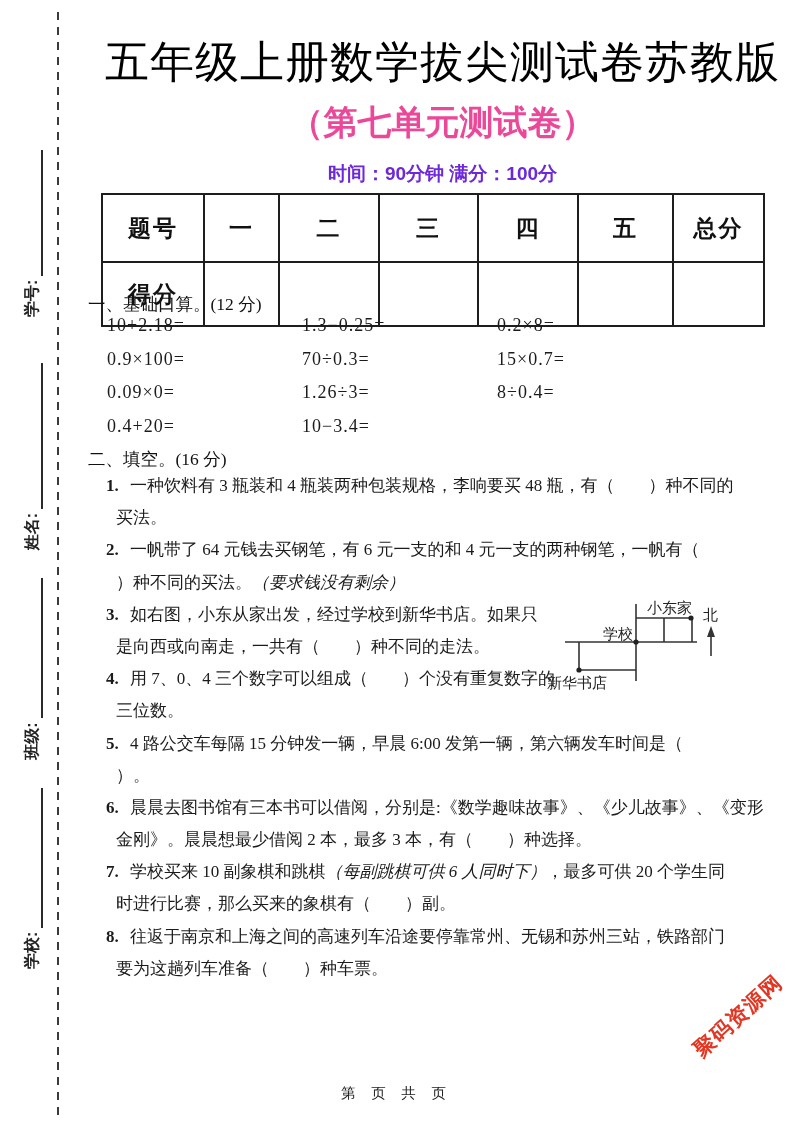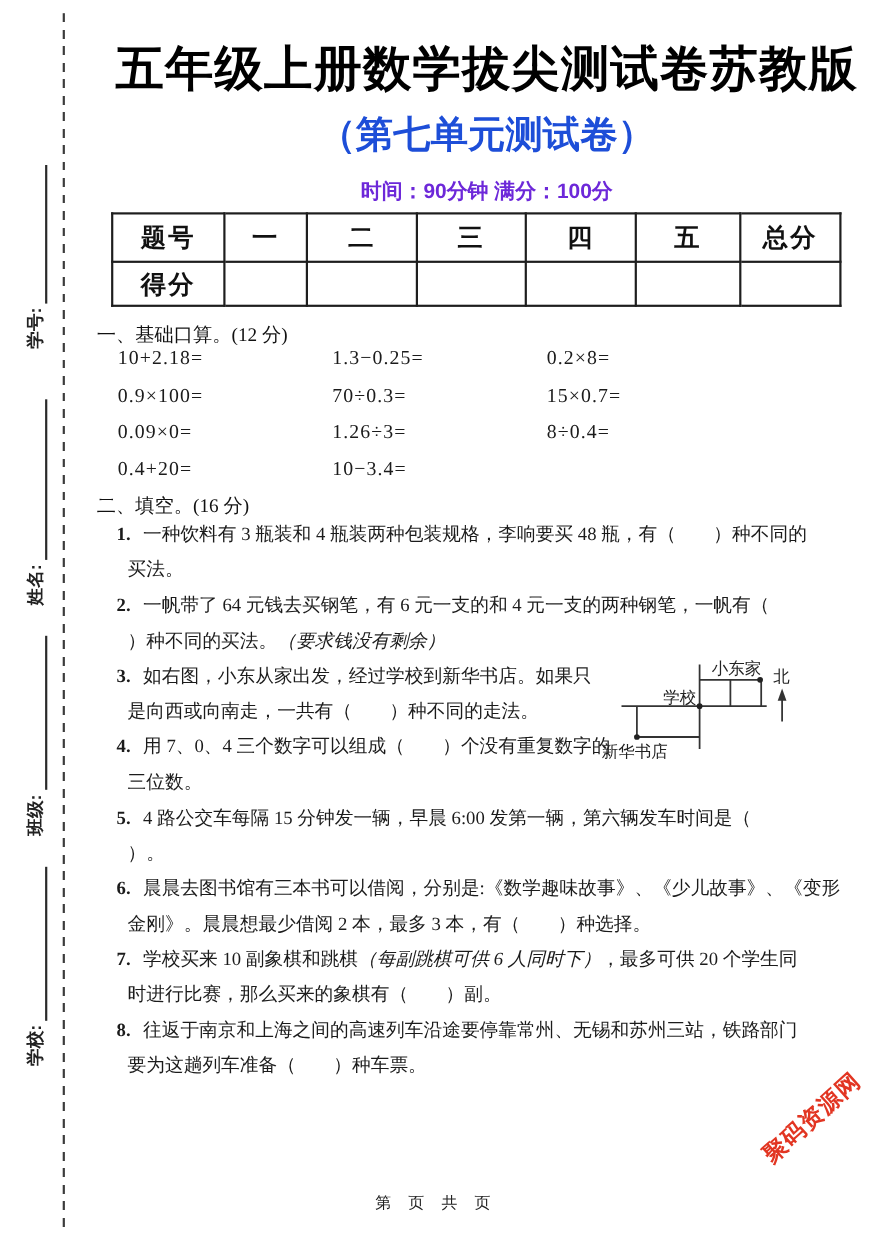--- a/index.html
+++ b/index.html
@@ -15,32 +15,32 @@
     padding-left:6px;box-sizing:border-box;}
   .bfield{display:flex;align-items:center;}
   .blabel{margin-right:4px;white-space:nowrap;}
   .bline{width:140px;height:20px;border-bottom:2px solid #2a2a2a;margin-right:28px;}
   .bfield:nth-child(3) .bline{width:146px;margin-right:46px;}
   .bfield:nth-child(4) .bline{width:126px;margin-right:0;}
 
   
   .hdr{position:absolute;left:100px;top:0;width:685px;}
   .title{position:absolute;left:0;top:33px;width:685px;text-align:center;
-    font-family:"Liberation Sans",sans-serif;font-weight:bold;font-size:44px;
+    font-family:"Liberation Sans",sans-serif;font-weight:normal;font-size:44px;
     letter-spacing:1px;color:#000;white-space:nowrap;}
   .subtitle{position:absolute;left:0;top:100px;width:685px;text-align:center;
-    font-family:"Liberation Sans",sans-serif;font-weight:bold;font-size:34px;color:#1d4ed8;white-space:nowrap;}
+    font-family:"Liberation Sans",sans-serif;font-weight:bold;font-size:34px;color:#ec4899;white-space:nowrap;}
   .time-info{position:absolute;left:0;top:161px;width:685px;text-align:center;
     font-family:"Liberation Sans",sans-serif;font-weight:bold;font-size:19px;color:#6d28d9;}
 
   
   .score-table{position:absolute;left:101px;top:193px;border-collapse:collapse;table-layout:fixed;}
   .score-table td{border:2px solid #1e1e1e;text-align:center;vertical-align:middle;
     font-family:"Liberation Sans",sans-serif;font-size:23px;font-weight:600;color:#111;
-    letter-spacing:2px;padding:0;}
+    letter-spacing:2px;padding:12px;}
   .score-table tr:first-child td{height:42px;}
   .score-table tr:last-child td{height:38px;}
 
   
   .sec-heading{position:absolute;left:88px;font-size:17.5px;font-weight:normal;color:#111;white-space:nowrap;}
   .calc-grid{position:absolute;left:107px;top:309px;display:grid;
     grid-template-columns:195px 195px 195px;grid-auto-rows:33.5px;align-items:center;
     font-size:18px;letter-spacing:1px;color:#1b1b1b;}
   .calc-grid div{white-space:nowrap;}
 

